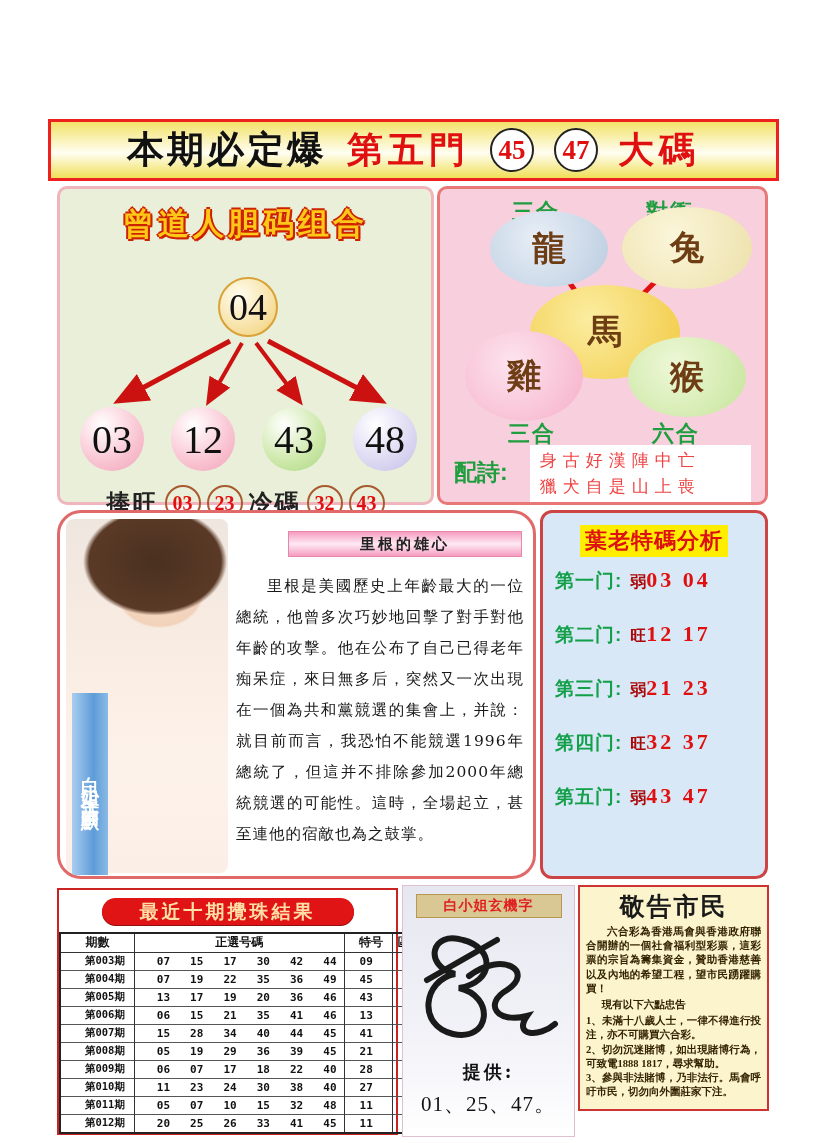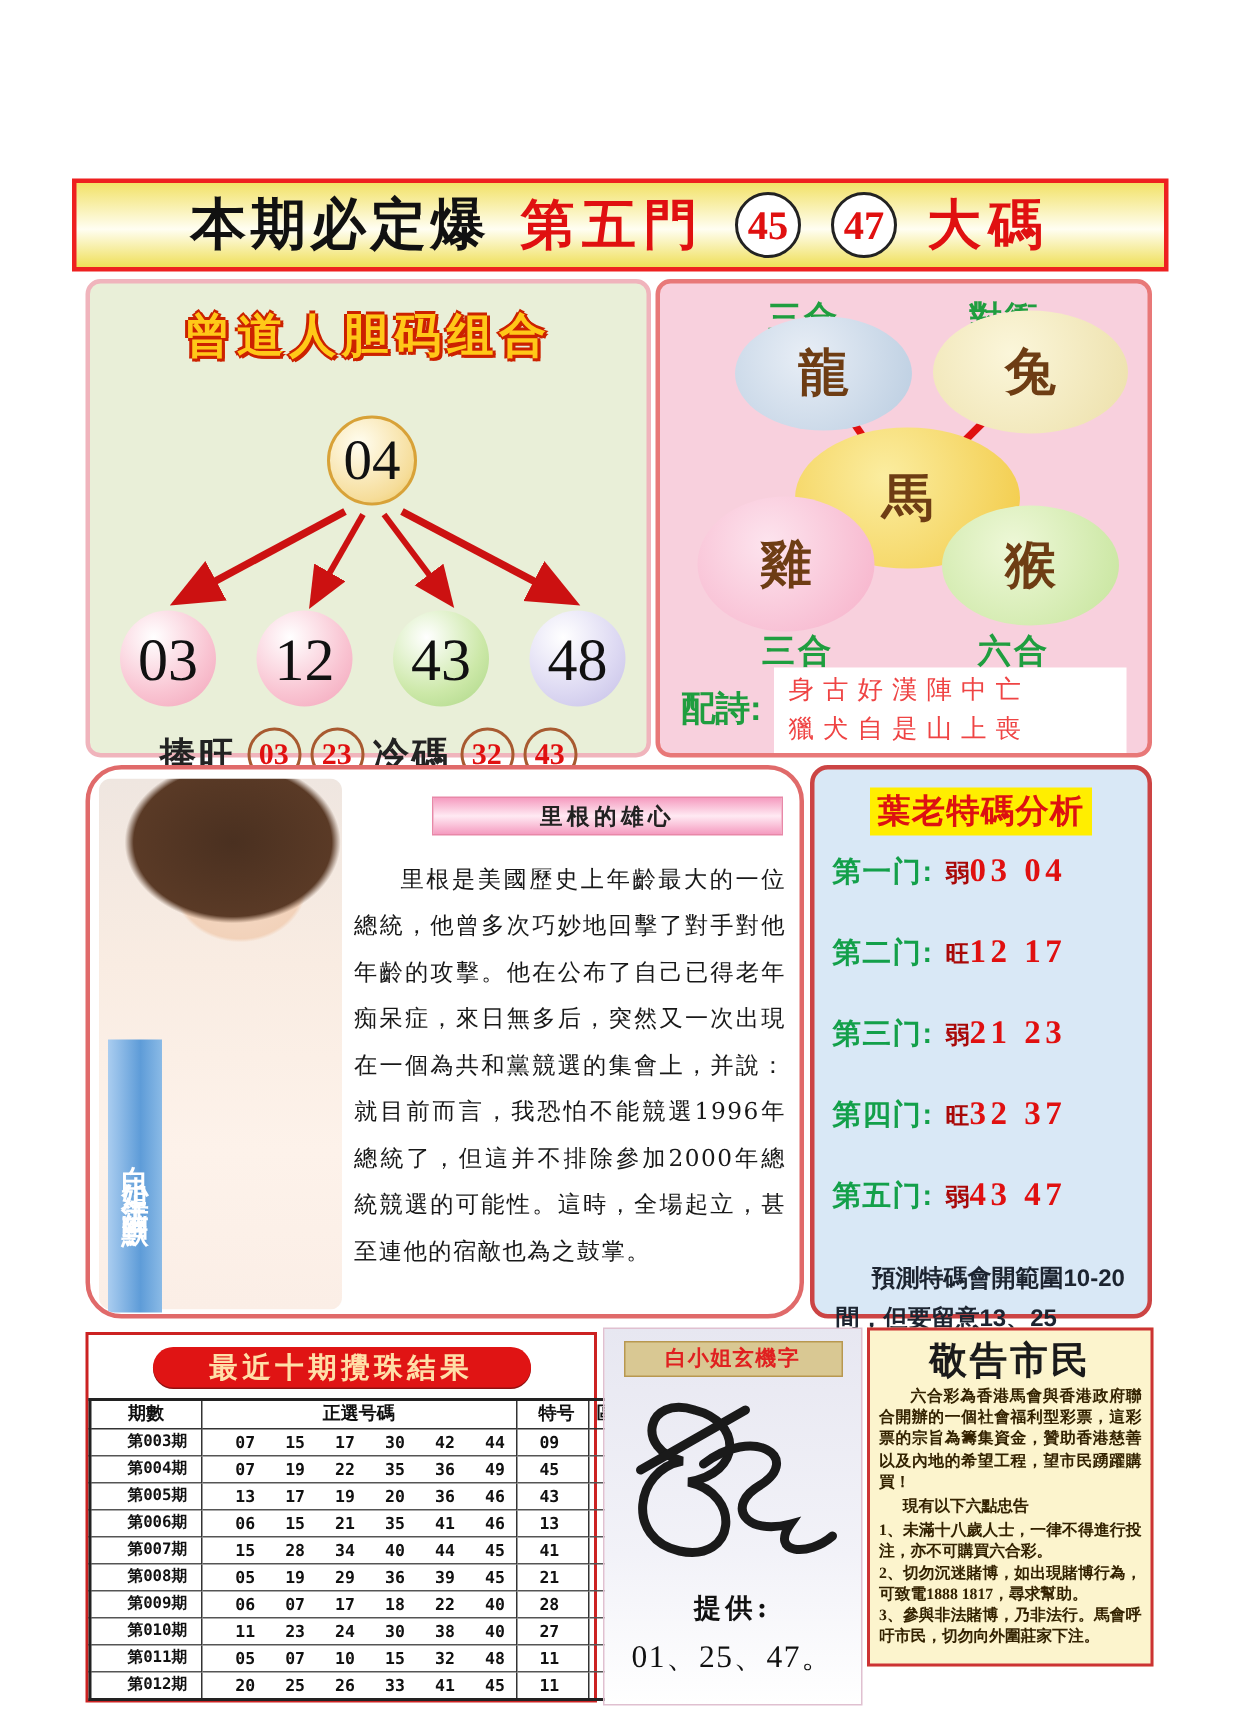--- a/index.html
+++ b/index.html
@@ -64,21 +64,21 @@
     border:3px solid #e87878; border-radius:10px; overflow:hidden; }
   .z-label { position:absolute; font-size:22px; font-weight:bold; color:#1f9e3f; letter-spacing:2px; }
   .z-lines { position:absolute; left:0; top:0; width:331px; height:319px; }
   .z-ell { position:absolute; border-radius:50%; display:flex; align-items:center; justify-content:center;
     font-size:34px; font-weight:bold; color:#6e3d14; font-family:"DejaVu Serif", serif; }
   .e-dragon  { left:50px;  top:22px;  width:118px; height:76px; background:radial-gradient(circle at 40% 35%, #e8eef6, #b9cce0); }
   .e-rabbit  { left:182px; top:18px;  width:130px; height:82px; background:radial-gradient(circle at 40% 35%, #fbf6da, #ecdfa8); }
   .e-horse   { left:90px;  top:96px;  width:150px; height:94px; background:radial-gradient(circle at 40% 35%, #fbeda0, #f2c943); }
   .e-rooster { left:25px;  top:142px; width:118px; height:90px; background:radial-gradient(circle at 40% 35%, #fde4ee, #f6afc8); }
   .e-monkey  { left:188px; top:148px; width:118px; height:80px; background:radial-gradient(circle at 40% 35%, #eef8d8, #c5e49a); }
-  .poem-row { position:absolute; left:0; top:256px; width:100%; display:flex; align-items:flex-start; padding:0 14px; gap:8px; }
+  .poem-row { position:absolute; left:0; top:256px; width:100%; display:flex; align-items:flex-start; padding:0 14px; gap:22px; }
   .poem-label { font-size:23px; font-weight:bold; color:#1f9e3f; margin-top:12px; }
   .poem-box { background:#fff; padding:4px 10px; flex:1; }
   .poem-line { font-family:Liberation Mono, monospace; font-size:17px; color:#ef4444; letter-spacing:6px; line-height:26px; }
 
   
   .story-panel { position:absolute; left:57px; top:510px; width:479px; height:369px; background:#fff;
     border:3px solid #e06a6a; border-radius:24px; overflow:hidden; }
   .photo { position:absolute; left:6px; top:6px; width:162px; height:354px; border-radius:8px;
     background:
       radial-gradient(ellipse 120px 90px at 55% 12%, #4a3020 0%, #5a3a26 55%, transparent 60%),
@@ -250,21 +250,20 @@
         <span class="a-label">第四门:</span>
         <span class="a-strength">旺</span>
         <span class="a-nums">32 37</span>
       </div>
       <div class="analysis-row">
         <span class="a-label">第五门:</span>
         <span class="a-strength">弱</span>
         <span class="a-nums">43 47</span>
       </div>
     </div>
-    <div class="analysis-note">預測特碼會開範圍10-20間，但要留意13、25</div>
   </div>
 
   <div class="results-panel">
     <div class="results-title">最近十期攪珠結果</div>
     <table class="results-table">
       <thead>
         <tr>
           <th class="col-issue">期數</th>
           <th class="col-nums">正選号碼</th>
           <th class="col-special">特号</th>

